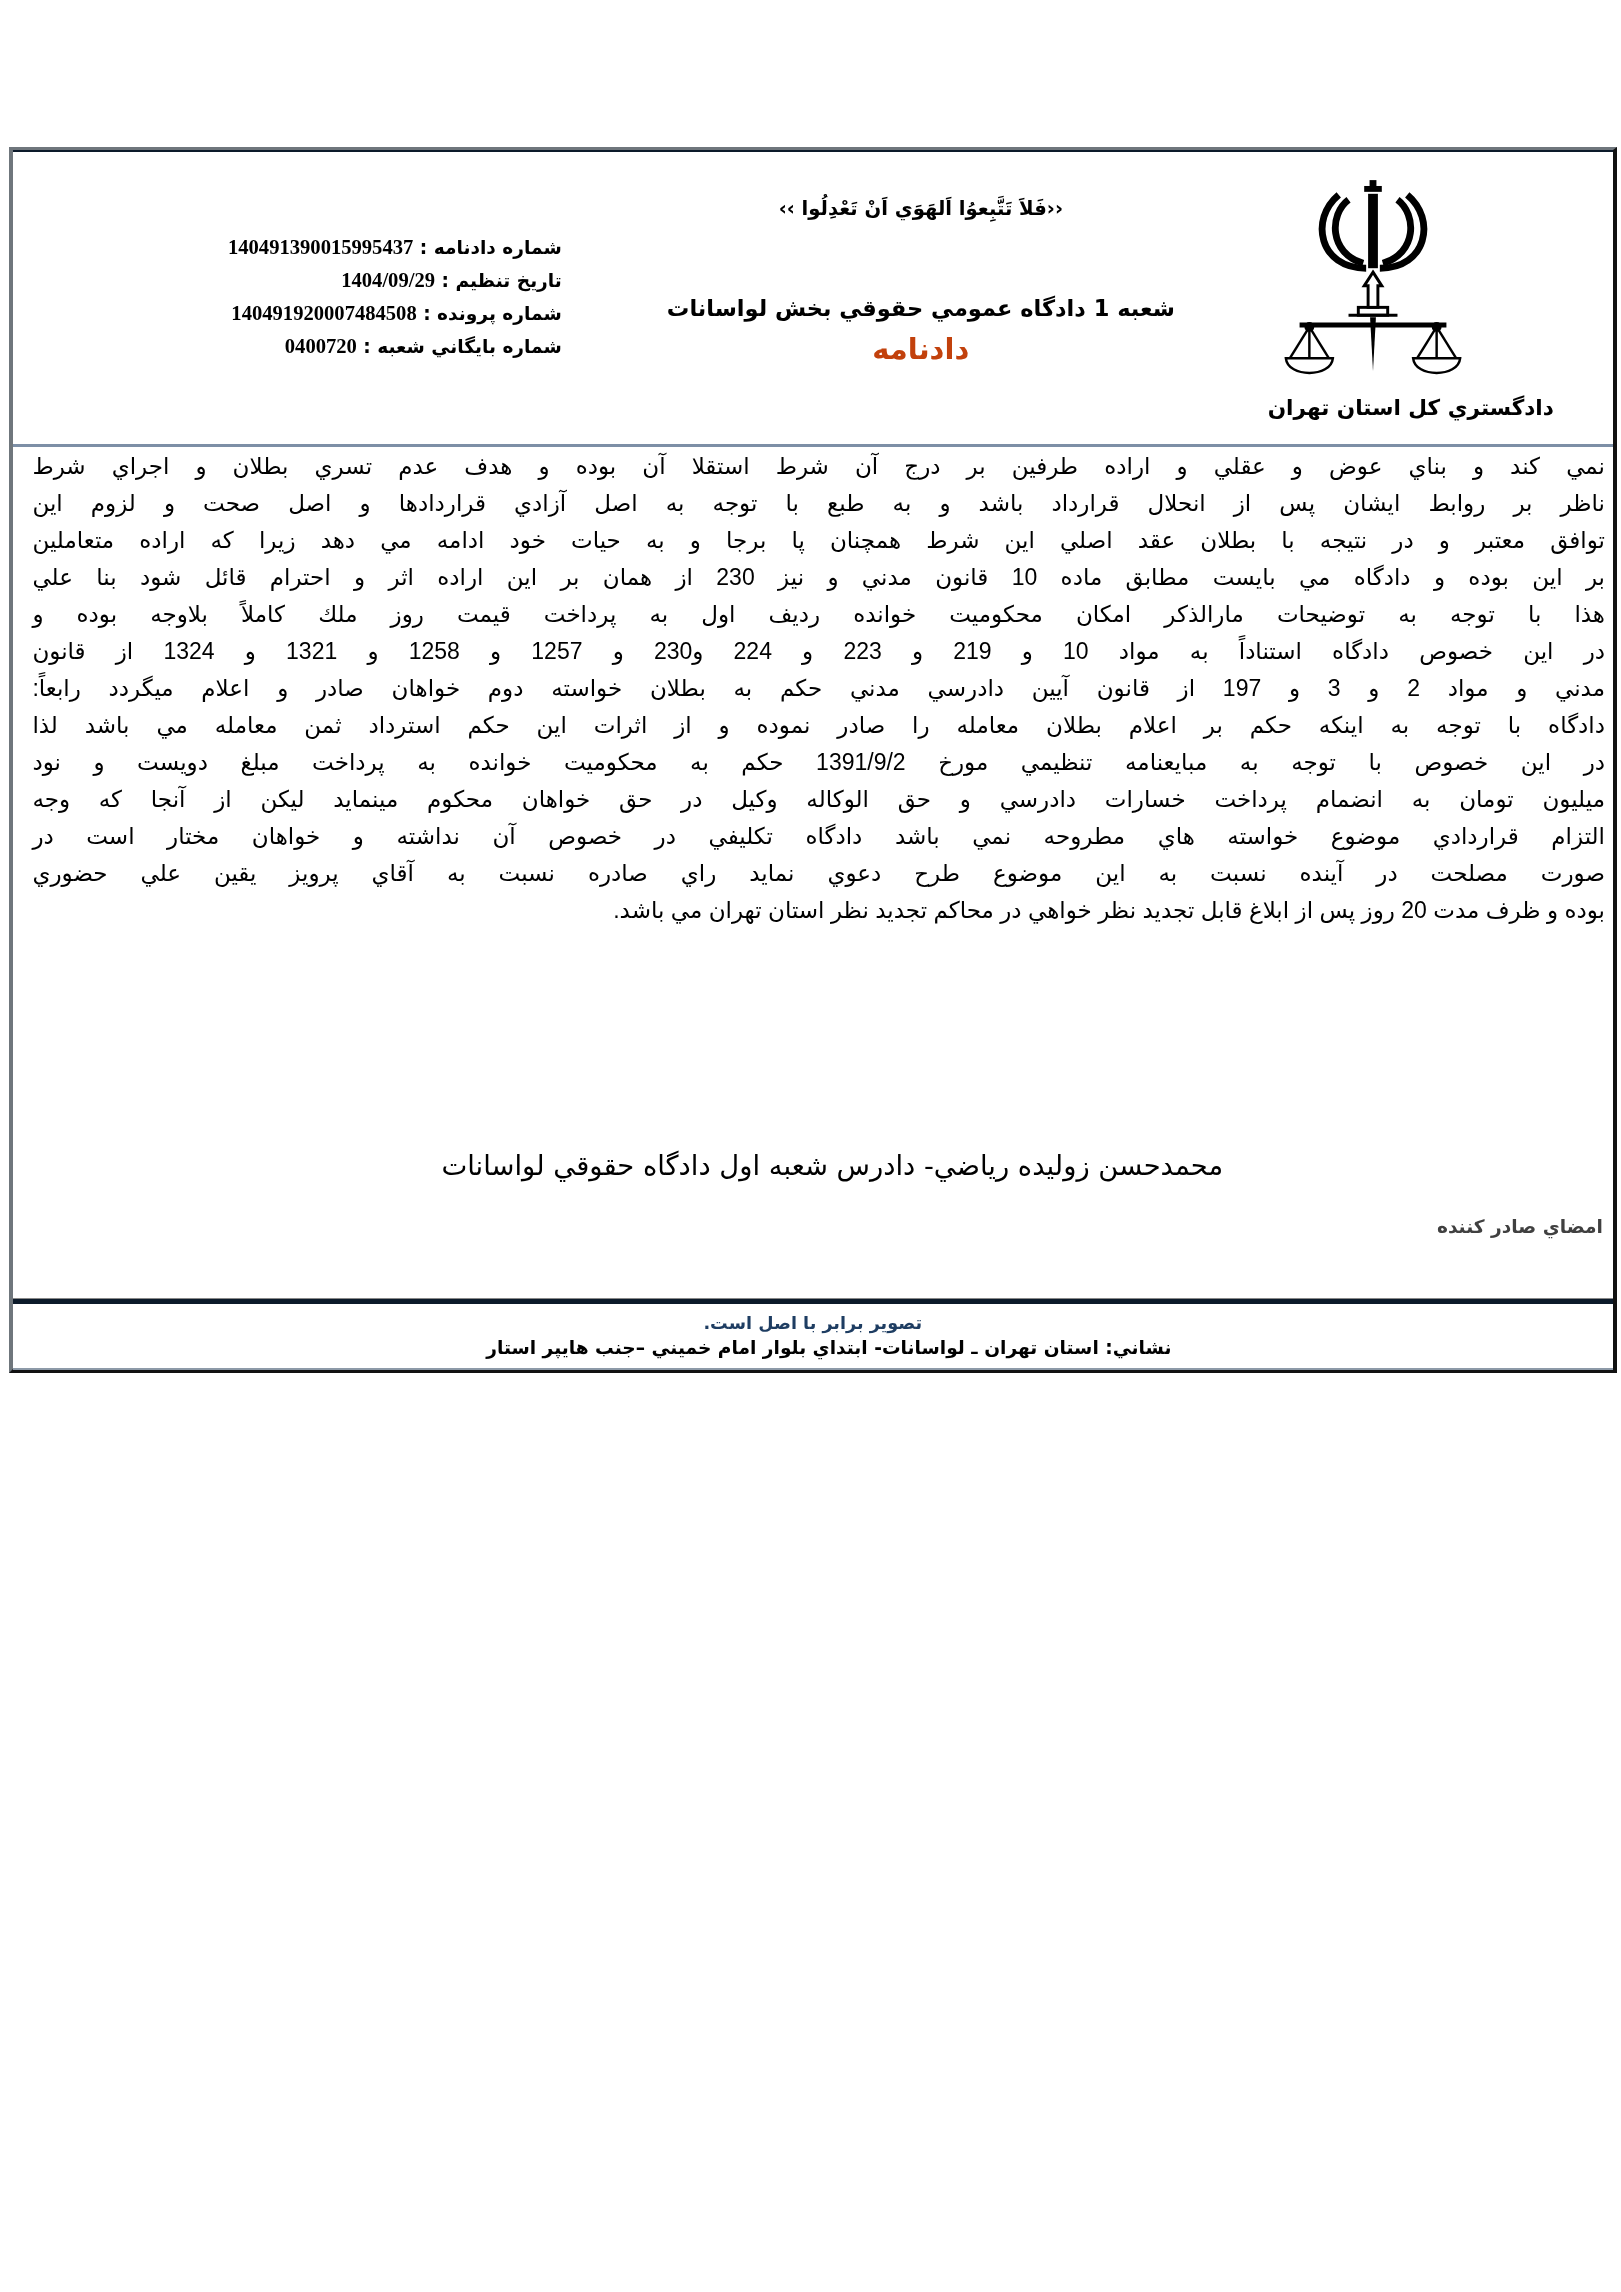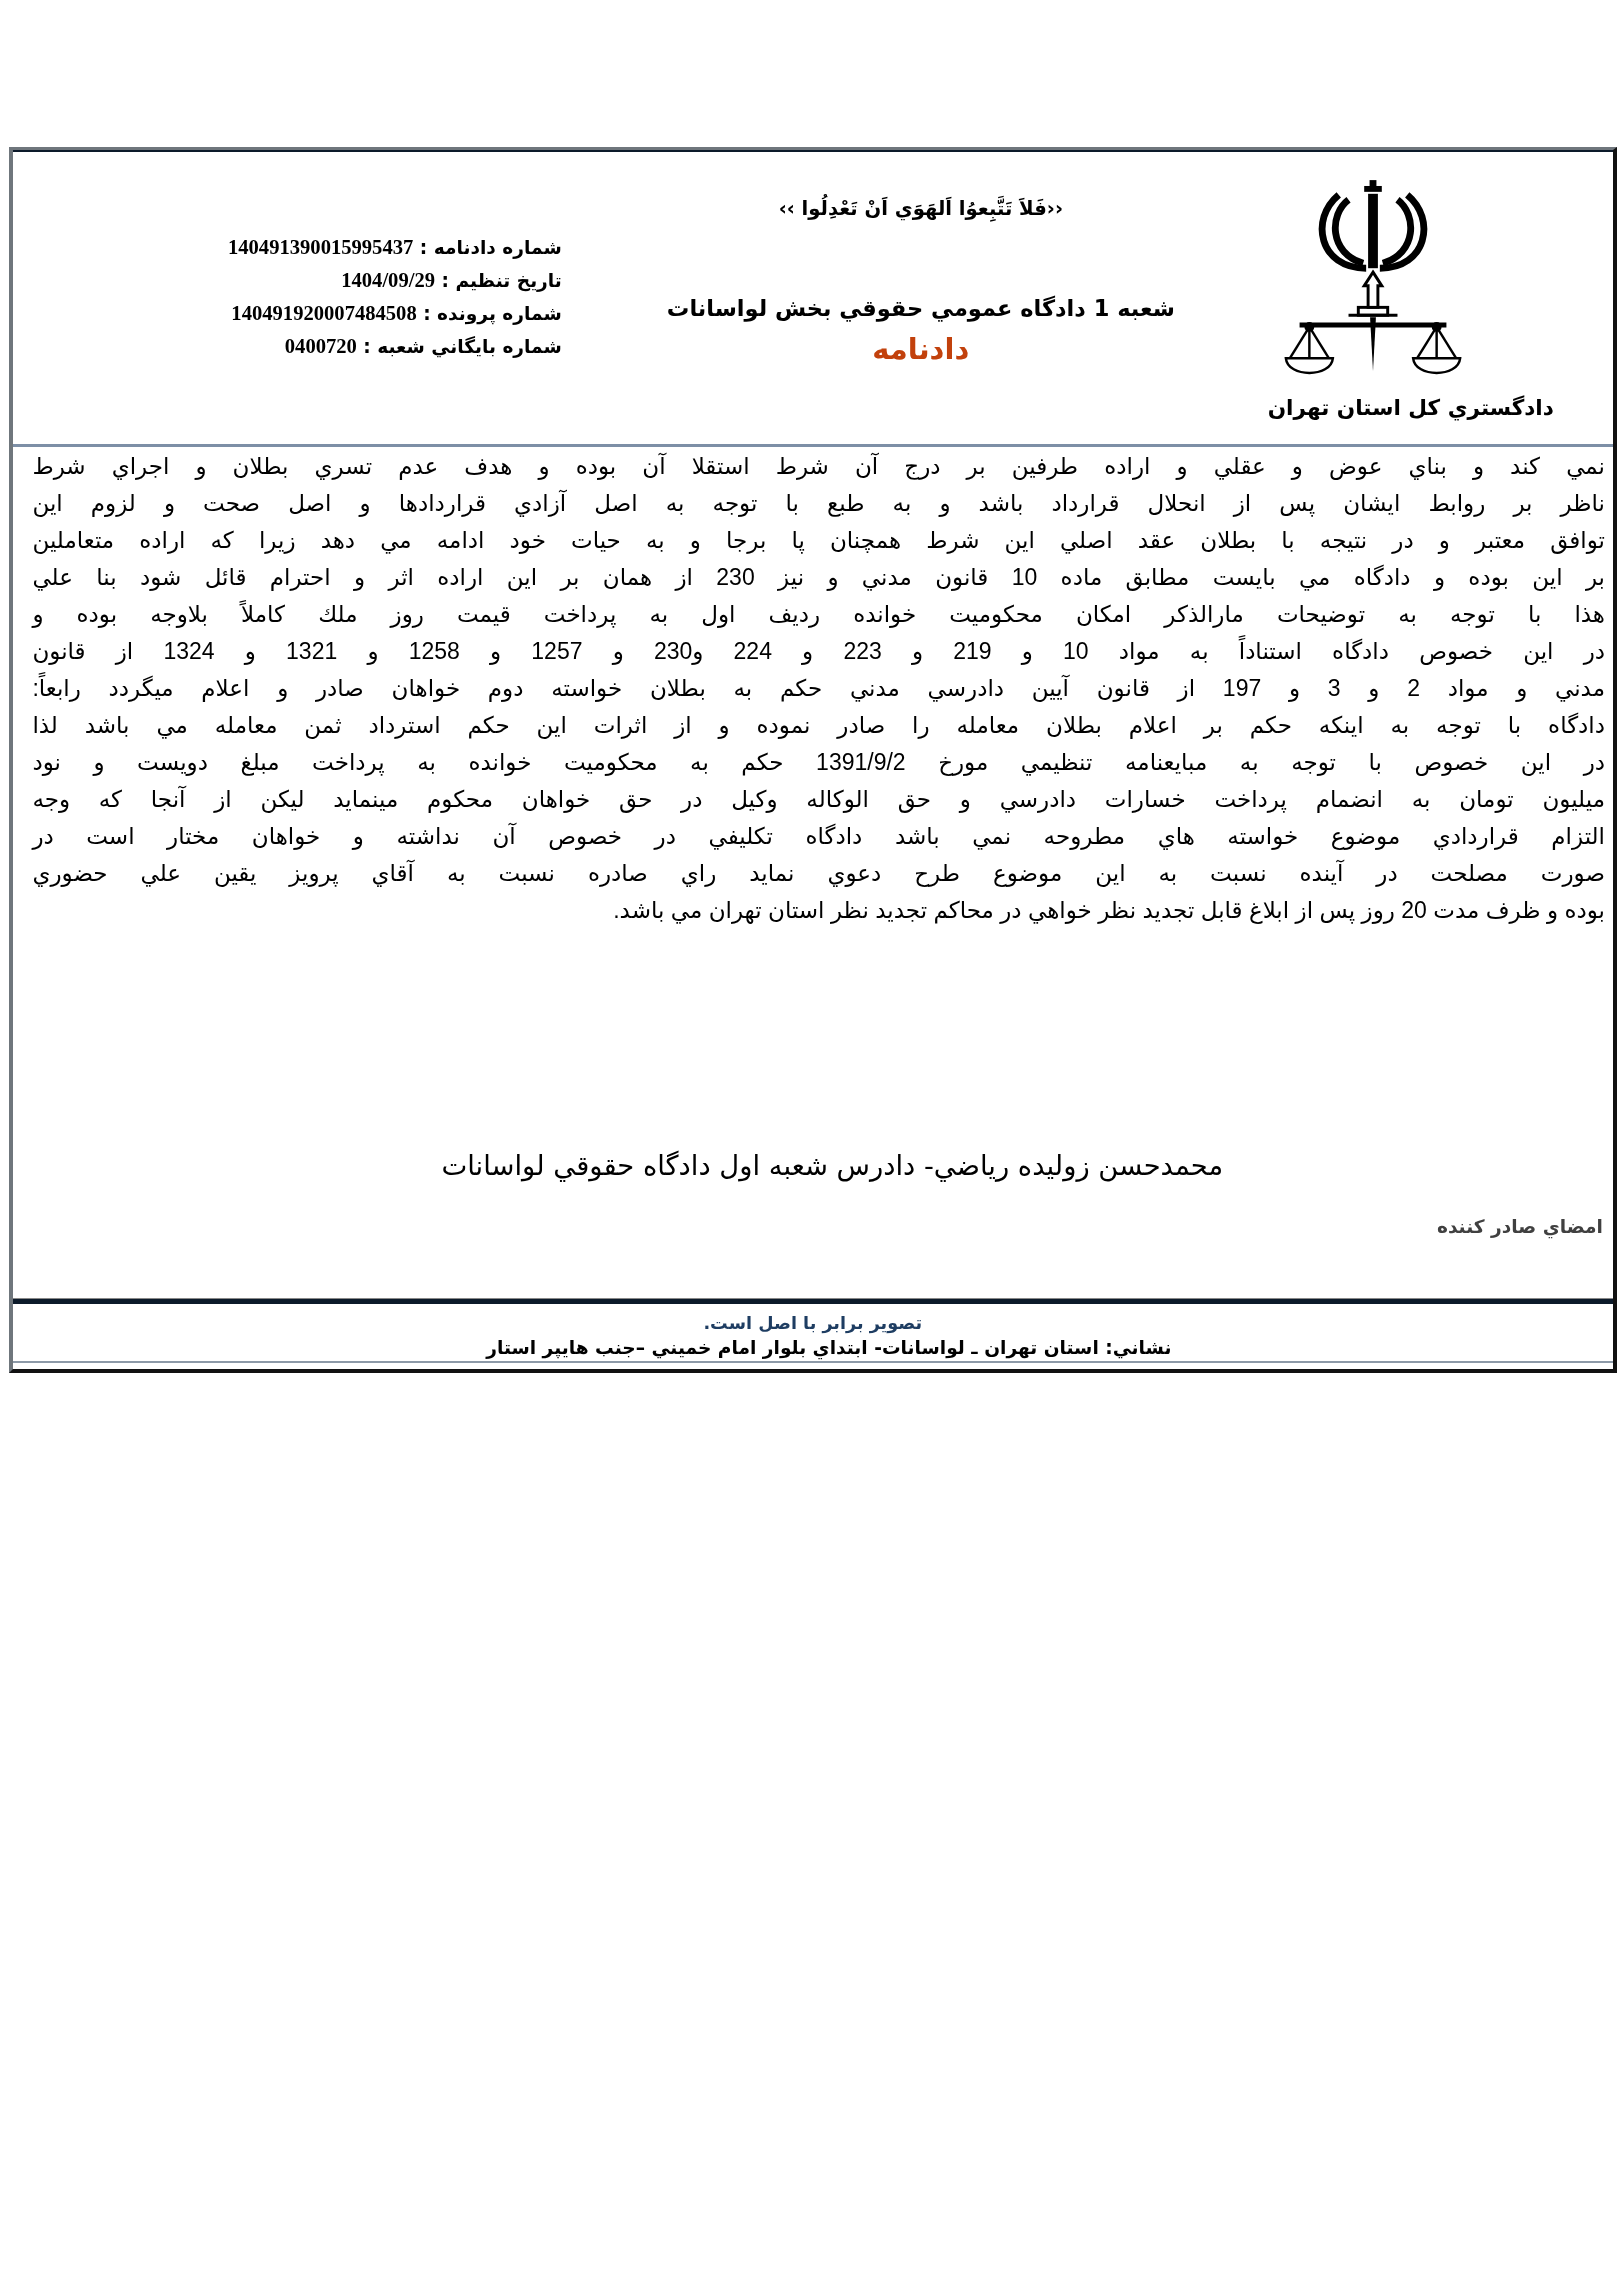--- a/index.html
+++ b/index.html
@@ -20,21 +20,21 @@
   .meta { position: absolute; left: 137px; top: 81px; width: 412px; direction: rtl; text-align: right; font-weight: bold; font-size: 18.6px; line-height: 32px; }
   .meta-row { white-space: nowrap; }
   .meta-val { font-family: "Liberation Serif", "DejaVu Serif", serif; font-size: 20.6px; }
   .body-text { position: absolute; left: 19.6px; right: 7.8px; top: 298px; direction: rtl; text-align: justify;
                font-size: 23px; line-height: 37px; font-family: "Liberation Sans", "DejaVu Sans", sans-serif; }
   .body-text .line { display: block; white-space: nowrap; text-align: justify; text-align-last: justify; }
   .body-text .line.last { text-align-last: right; }
   .judge { position: absolute; left: 0; right: 0; top: 1000px; text-align: center; direction: rtl; font-size: 27.4px; margin-left: 39px; }
   .sign-label { position: absolute; right: 9.8px; top: 1066px; direction: rtl; font-size: 18.6px; font-weight: bold; color: #404040; }
   .footer-divider { position: absolute; left: 0; top: 1148px; width: 100%; height: 4.9px; background: #0c1a2a; border-top: 1px solid #888; }
-  .footer { position: absolute; left: 0; right: 0; top: 1155px; height: 58px; text-align: center; direction: rtl; }
+  .footer { position: absolute; left: 0; right: 0; top: 1155px; height: 65px; text-align: center; direction: rtl; }
   .footer-note { font-weight: bold; color: #1e3d62; font-size: 17.6px; margin-top: 7.8px; }
   .footer-address { font-weight: bold; font-size: 18.6px; margin-top: 3.9px; padding-left: 32px; }
   .footer-bottom-line { position: absolute; left: 0; right: 0; bottom: 0; height: 2px; background: #8d9aa8; }
 </style>
 </head>
 <body>
 
 <div class="frame">
 
   <div class="header">

